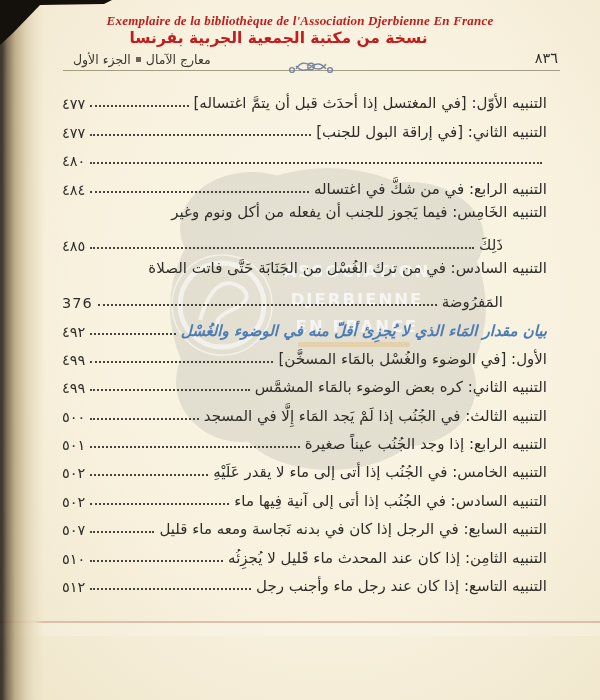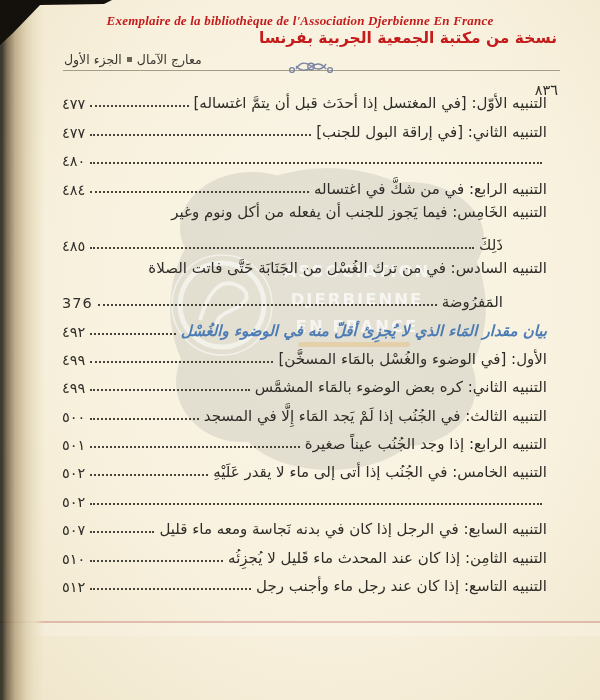--- a/index.html
+++ b/index.html
@@ -28,28 +28,28 @@
     background:rgba(202,128,122,.45);z-index:1;}
   .fold-band{position:absolute;left:0;right:0;top:623px;height:13px;
     background:rgba(255,255,255,.2);z-index:1;}
   
   .stamp-fr{
     position:absolute;top:13px;left:0;width:600px;text-align:center;z-index:3;
     font-family:Liberation Serif, serif;font-style:italic;font-weight:bold;
     font-size:13px;color:var(--red);letter-spacing:.2px;
   }
   .stamp-ar{
-    position:absolute;top:29px;left:0;width:557px;text-align:right;z-index:3;
+    position:absolute;top:29px;left:0;width:557px;text-align:center;z-index:3;
     font-weight:bold;font-size:15.5px;color:var(--red);direction:rtl;
   }
   
-  .running-head{position:absolute;top:50px;left:62px;right:40px;height:21px;z-index:3;}
+  .running-head{position:absolute;top:50px;left:71px;right:40px;height:21px;z-index:3;}
   .head-left{position:absolute;left:2px;top:2px;font-size:12.5px;color:#3a372f;direction:rtl;}
   .sep-square{display:inline-block;width:5px;height:5px;background:#6e6354;margin:0 5px 2px 5px;vertical-align:middle;}
-  .folio{position:absolute;right:2px;top:0;font-size:14.5px;color:var(--ink);margin-top:32px;}
+  .folio{position:absolute;right:2px;top:0;font-size:14.5px;color:var(--ink);}
   .head-rule{position:absolute;top:70px;left:63px;width:497px;height:0;
     border-top:1px solid #a59c86;z-index:2;}
   .ornament{position:absolute;top:57px;left:288px;z-index:3;}
   
   .watermark{position:absolute;left:160px;top:150px;width:340px;height:330px;z-index:0;pointer-events:none;}
   .wm-text{position:absolute;left:282px;top:258px;width:150px;z-index:0;pointer-events:none;
     text-align:center;font-weight:bold;font-size:16.5px;line-height:27.5px;
     letter-spacing:2px;color:rgba(255,255,255,.68);}
   .wm-subline{position:absolute;left:298px;top:342px;width:112px;height:5px;z-index:0;
     background:rgba(228,178,96,.35);border-radius:2px;}
@@ -187,20 +187,21 @@
     <span class="num">٥٠١</span>
   </div>
 
   <div class="row">
     <span class="t">التنبيه الخامس: في الجُنُب إذا أتى إلى ماء لا يقدر عَلَيْهِ</span>
     <span class="dots"></span>
     <span class="num">٥٠٢</span>
   </div>
 
   <div class="row">
+    <span class="t">التنبيه السادس: في الجُنُب إذا أتى إلى آنية فِيها ماء</span>
     <span class="dots"></span>
     <span class="num">٥٠٢</span>
   </div>
 
   <div class="row">
     <span class="t">التنبيه السابع: في الرجل إذا كان في بدنه نَجاسة ومعه ماء قليل</span>
     <span class="dots"></span>
     <span class="num">٥٠٧</span>
   </div>
 

